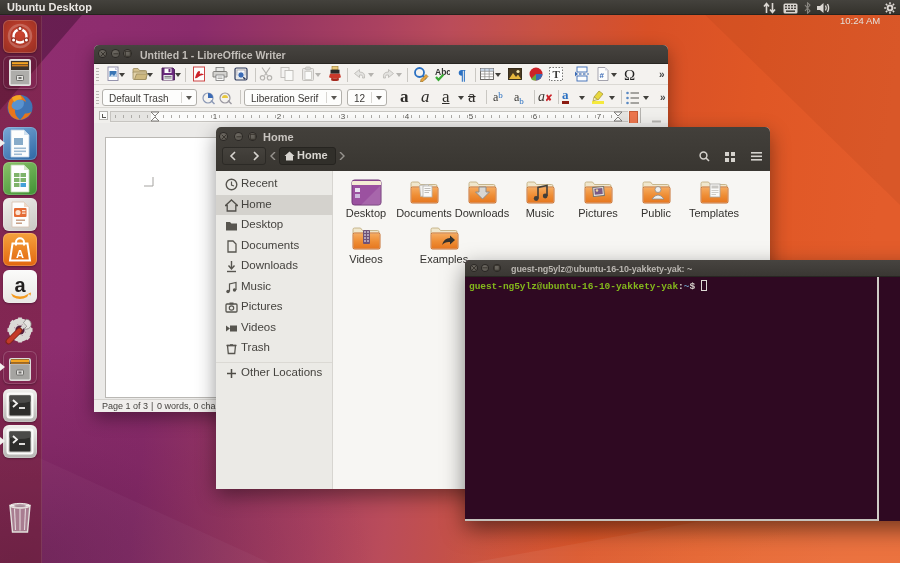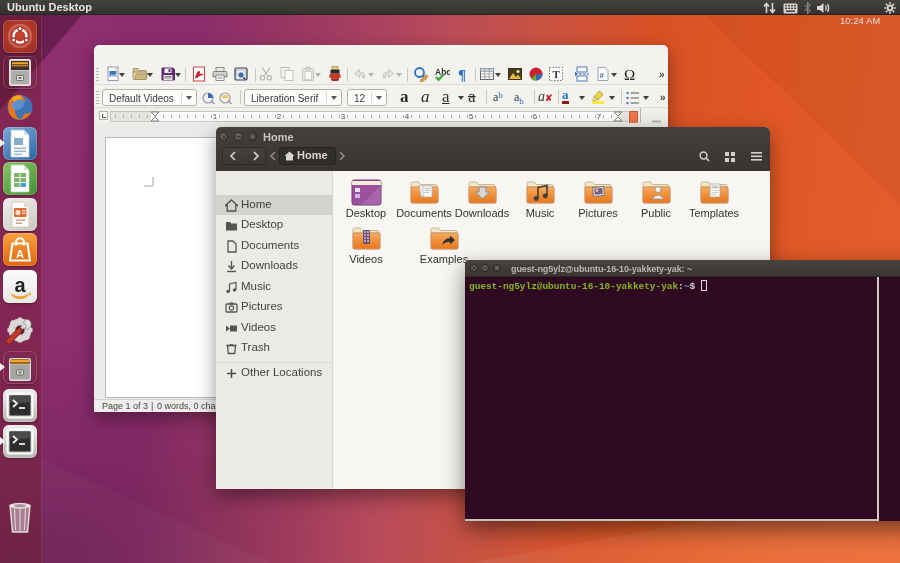--- a/index.html
+++ b/index.html
@@ -105,20 +105,26 @@
     <rect width="900" height="563" fill="url(#wg)"></rect>
     <rect width="900" height="563" fill="url(#dk)"></rect>
     <rect width="900" height="563" fill="url(#lt)"></rect>
     <polygon points="0,0 95,0 0,110" fill="rgba(25,0,18,0.32)"></polygon>
     <polygon points="690,0 900,0 900,205" fill="rgba(60,10,0,0.06)"></polygon>
     <polygon points="0,440 270,563 0,563" fill="rgba(255,255,255,0.03)"></polygon>
     <polygon points="470,563 900,485 900,563" fill="rgba(255,255,255,0.06)"></polygon>
   </svg>
 
   <div id="writer" class="win">
+    <div class="tbar">
+      <div class="wbtn bx" style="left:4px;top:4px;width:9px;height:9px;"></div>
+      <div class="wbtn bm" style="left:17px;top:4px;width:9px;height:9px;"></div>
+      <div class="wbtn bs" style="left:29px;top:4px;width:9px;height:9px;"></div>
+      <div class="wt" style="left:46px;top:4px;font-size:10.5px;color:#c2beb9;">Untitled 1 - LibreOffice Writer</div>
+    </div>
     <div class="tb" style="top:19px; height:21px; border-bottom:1px solid #dbd9d4;" id="wtb1">
       <div class="grip" style="left:2px;top:4px;"></div>
       <svg class="icon16" style="left:11px;top:2px;" viewBox="0 0 16 16">
           <rect x="3" y="1" width="10" height="13.5" fill="#fdfdfd" stroke="#8a88a5" stroke-width="0.9"></rect>
           <rect x="4.5" y="5" width="7" height="6" fill="#3a76b5"></rect>
           <path d="M4.5,11 l2.5,-3 l2,2 l2.5,-3.5 v4.5 z" fill="#bcd2e8"></path>
           <path d="M10,1 l3,3 h-3 z" fill="#c9c8e0"></path>
         </svg>
       <div class="caret" style="left:25px;top:9px;"></div>
       <svg class="icon16" style="left:38px;top:2px;" viewBox="0 0 16 16">
@@ -249,21 +255,21 @@
         </svg>
       <div class="caret" style="left:517px;top:9px;"></div>
       <svg class="icon16" style="left:528px;top:2px;" viewBox="0 0 16 16">
           <text x="2" y="13.5" font-size="15" fill="#222" font-family="Liberation Serif">Ω</text>
         </svg>
       <div class="abs" style="left:565px;top:5px;font-size:10px;font-weight:bold;color:#444;">»</div>
     </div>
     <div class="tb" style="top:41px; height:22px; border-bottom:1px solid #dbd9d4;" id="wtb2">
       <div class="grip" style="left:2px;top:5px;"></div>
       <div class="combo" style="left:8px;top:3px;width:95px;height:17px;">
-          <span class="cbtxt">Default Videos</span>
+          <span class="cbtxt">Default Trash</span>
           <span class="cbsep"></span>
           <span class="cbarr"></span>
         </div>
       <svg class="icon16" style="left:106px;top:4px;" viewBox="0 0 16 16">
           <circle cx="8" cy="8" r="5" fill="none" stroke="#8a98b5" stroke-width="1.2"></circle>
           <path d="M8,3 a5,5 0 0 1 5,5 l-5,0 z" fill="#3a6ab5"></path>
           <path d="M11,10.5 l3.5,3.5" stroke="#8a98b5" stroke-width="1.4"></path>
         </svg>
       <svg class="icon16" style="left:123px;top:4px;" viewBox="0 0 16 16">
           <circle cx="8" cy="8" r="5" fill="none" stroke="#9a98a0" stroke-width="1.2"></circle>
@@ -397,20 +403,27 @@
         </svg>
       <svg class="abs" style="left:535px;top:25px;" width="11" height="9">
           <g fill="#d5d2cd">
             <rect x="0" y="0" width="11" height="1.6"></rect>
             <rect x="0" y="3.5" width="11" height="1.6"></rect>
             <rect x="0" y="7" width="11" height="1.6"></rect>
           </g>
         </svg>
     </div>
     <div class="side">
+      <div class="srow" style="top:3px;">
+        <svg width="13" height="13">
+            <circle cx="6.5" cy="6.5" r="5.3" fill="none" stroke="#57554f" stroke-width="1.4"></circle>
+            <path d="M6.5,3.5 V7 L9,8" stroke="#57554f" stroke-width="1.2" fill="none"></path>
+          </svg>
+        <span class="lbl">Recent</span>
+      </div>
       <div class="srow" style="top:23.5px;background:#d4d2cd;">
         <svg width="13" height="13">
             <path d="M6.5,1 L12.5,6.5 L10.8,6.5 L10.8,12 L2.2,12 L2.2,6.5 L0.5,6.5 Z" fill="none" stroke="#514f49" stroke-width="1.3"></path>
           </svg>
         <span class="lbl">Home</span>
       </div>
       <div class="srow" style="top:44px;">
         <svg width="13" height="13">
             <path d="M1,3 h4 l1.4,1.6 h5.6 v7 h-11 z" fill="#57554f"></path>
           </svg>

